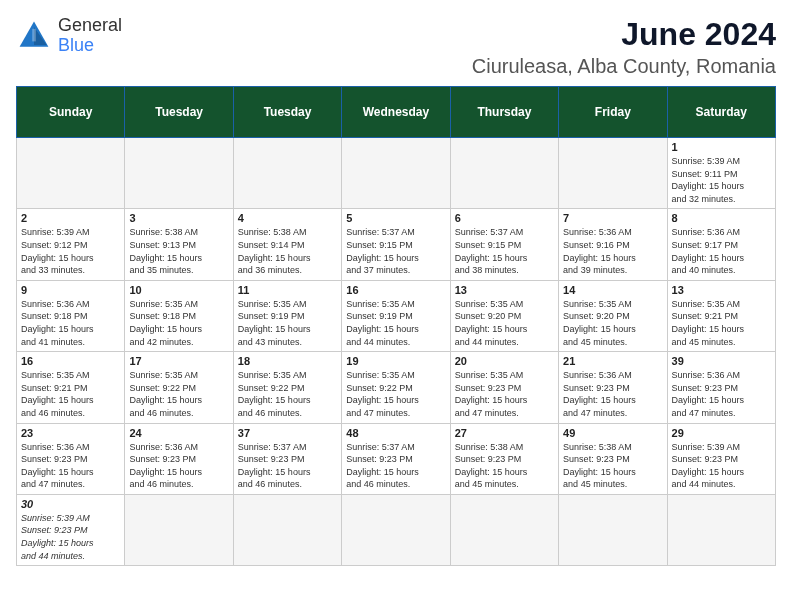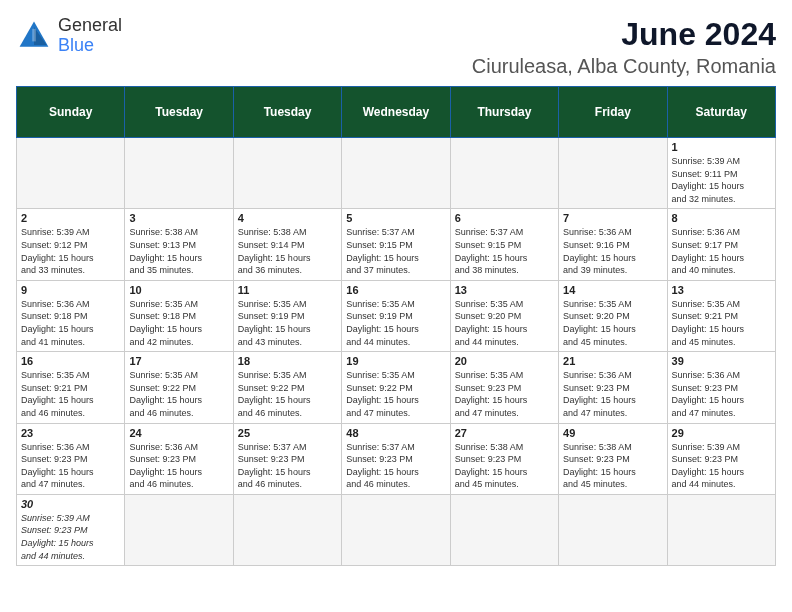--- a/index.html
+++ b/index.html
@@ -301,21 +301,21 @@
 and 47 minutes.</div>
           </td>
           <td>
             <div class="cell-day">24</div>
             <div class="cell-info" style="white-space: pre-line;">Sunrise: 5:36 AM
 Sunset: 9:23 PM
 Daylight: 15 hours
 and 46 minutes.</div>
           </td>
           <td>
-            <div class="cell-day">25</div>
+            <div class="cell-day">37</div>
             <div class="cell-info" style="white-space: pre-line;">Sunrise: 5:37 AM
 Sunset: 9:23 PM
 Daylight: 15 hours
 and 46 minutes.</div>
           </td>
           <td>
             <div class="cell-day">48</div>
             <div class="cell-info" style="white-space: pre-line;">Sunrise: 5:37 AM
 Sunset: 9:23 PM
 Daylight: 15 hours

